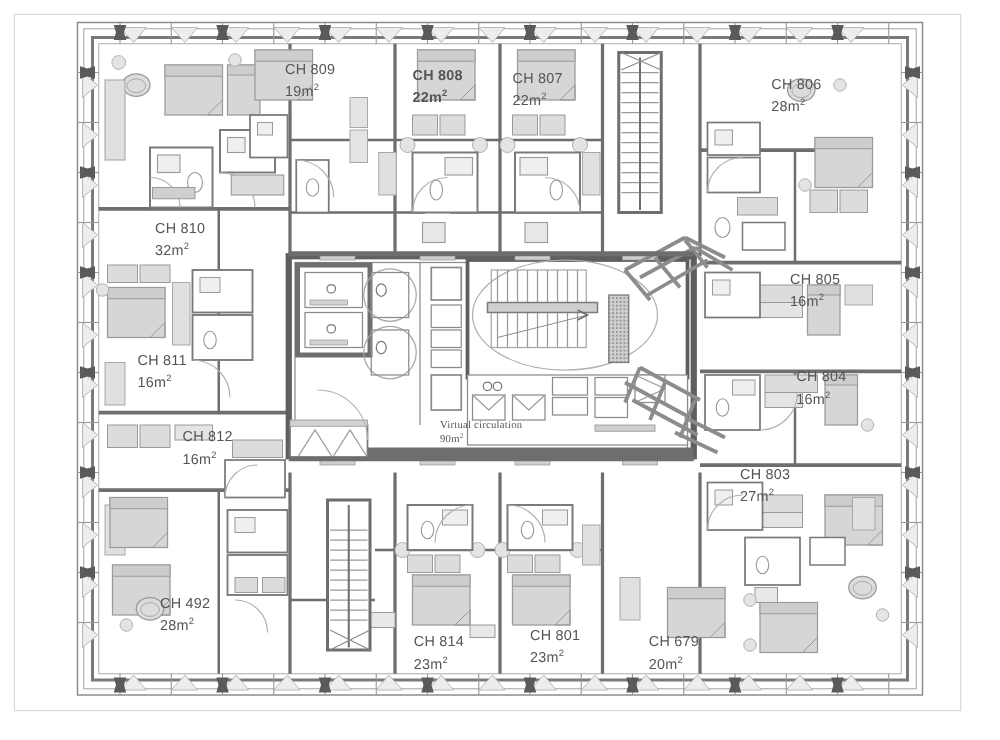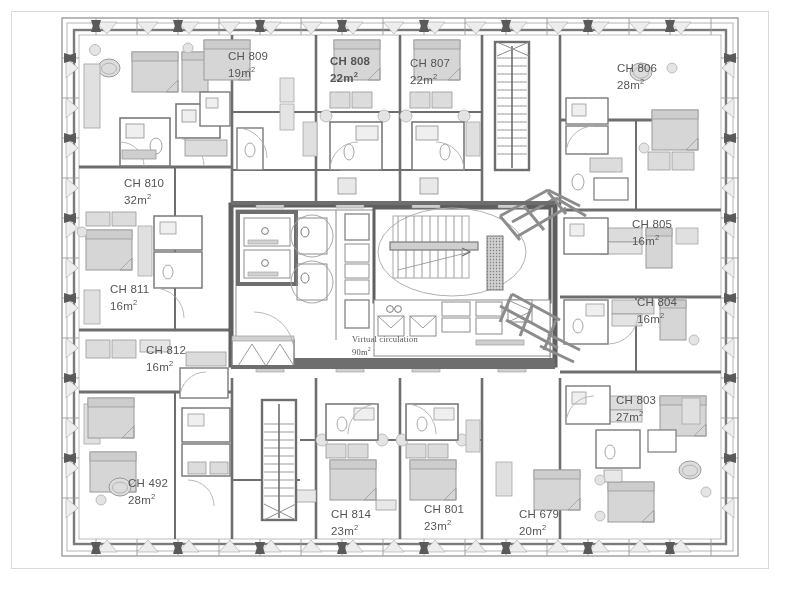--- a/index.html
+++ b/index.html
@@ -629,21 +629,21 @@
     <span class="a"><i style="font-style:normal">28m</i><sup>2</sup></span>
   </div>
   <div class="lbl" style="left:632px;top:218px;">
     <span class="n">CH 805</span>
     <span class="a"><i style="font-style:normal">16m</i><sup>2</sup></span>
   </div>
   <div class="lbl" style="left:637px;top:296px;">
     <span class="n">CH 804</span>
     <span class="a"><i style="font-style:normal">16m</i><sup>2</sup></span>
   </div>
-  <div class="lbl" style="left:616px;top:374px;margin-top:20px;">
+  <div class="lbl" style="left:592px;top:374px;">
     <span class="n">CH 803</span>
     <span class="a"><i style="font-style:normal">27m</i><sup>2</sup></span>
   </div>
   <div class="lbl" style="left:519px;top:508px;">
     <span class="n">CH 679</span>
     <span class="a"><i style="font-style:normal">20m</i><sup>2</sup></span>
   </div>
   <div class="lbl" style="left:424px;top:503px;">
     <span class="n">CH 801</span>
     <span class="a"><i style="font-style:normal">23m</i><sup>2</sup></span>

